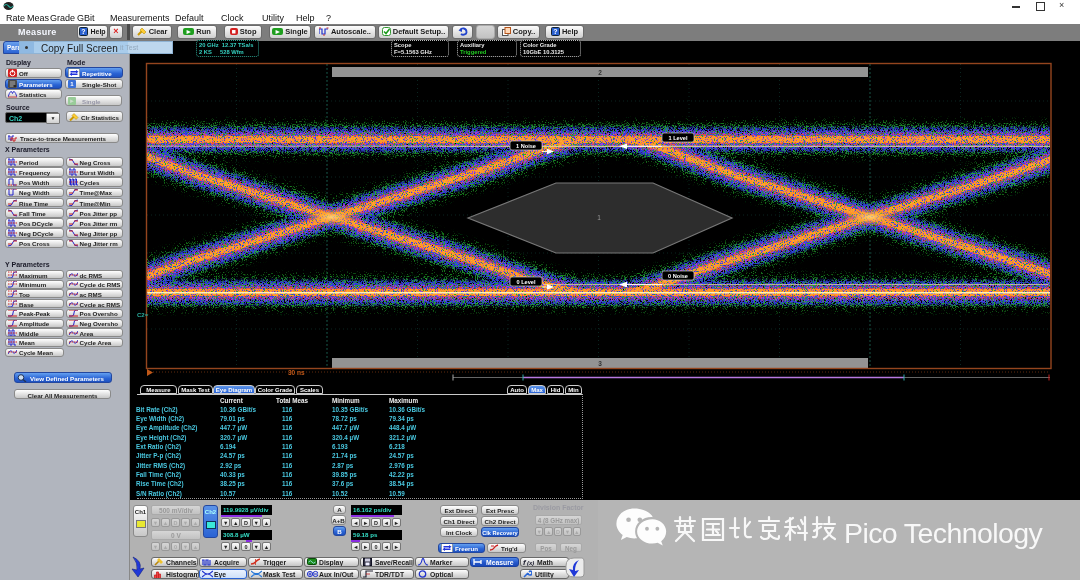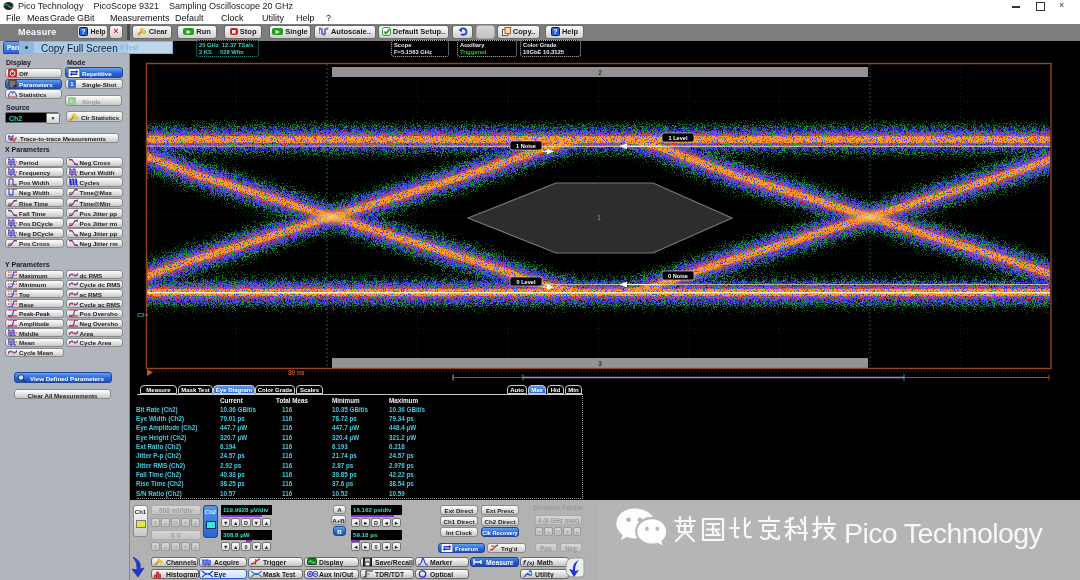--- a/index.html
+++ b/index.html
@@ -45,27 +45,26 @@
 
 #wmark{left:598px;top:500px;width:482px;height:80px;background:#b5b5b5;}
 </style></head>
 <body>
 <div id="app">
   <div class="abs" id="titlebar">
     <svg class="abs" style="left:3px;top:1px" width="11" height="10" viewBox="0 0 11 10">
         <ellipse cx="5.5" cy="5" rx="5" ry="4" fill="#222"></ellipse>
         <path d="M1 5 Q3 2 5.5 5 T10 5" stroke="#2a9" stroke-width="1.2" fill="none"></path>
       </svg>
-    <span class="abs" style="left:18px;top:1px;font-size:9px;color:#222">Pico Technology&nbsp;&nbsp;&nbsp;&nbsp;PicoScope 9321&nbsp;&nbsp;&nbsp;&nbsp;Sampling Oscilloscope 20 GHz</span>
     <div class="abs" style="left:1012px;top:6px;width:8px;height:1.5px;background:#333"></div>
     <span class="abs" style="left:1036px;top:2px;width:7px;height:7px;border:1px solid #333"></span>
     <span class="abs" style="left:1059px;top:0px;font-size:9px;color:#333">×</span>
   </div>
   <div class="abs" id="menubar">
-    <span class="mitem" style="left:6px">File</span>
+    <span class="mitem" style="left:6px">Rate</span>
     <span class="mitem" style="left:27px">Meas</span>
     <span class="mitem" style="left:50px">Grade</span>
     <span class="mitem" style="left:77px">GBit</span>
     <span class="mitem" style="left:110px">Measurements</span>
     <span class="mitem" style="left:175px">Default</span>
     <span class="mitem" style="left:221px">Clock</span>
     <span class="mitem" style="left:262px">Utility</span>
     <span class="mitem" style="left:296px">Help</span>
     <span class="mitem" style="left:326px">?</span>
   </div>

